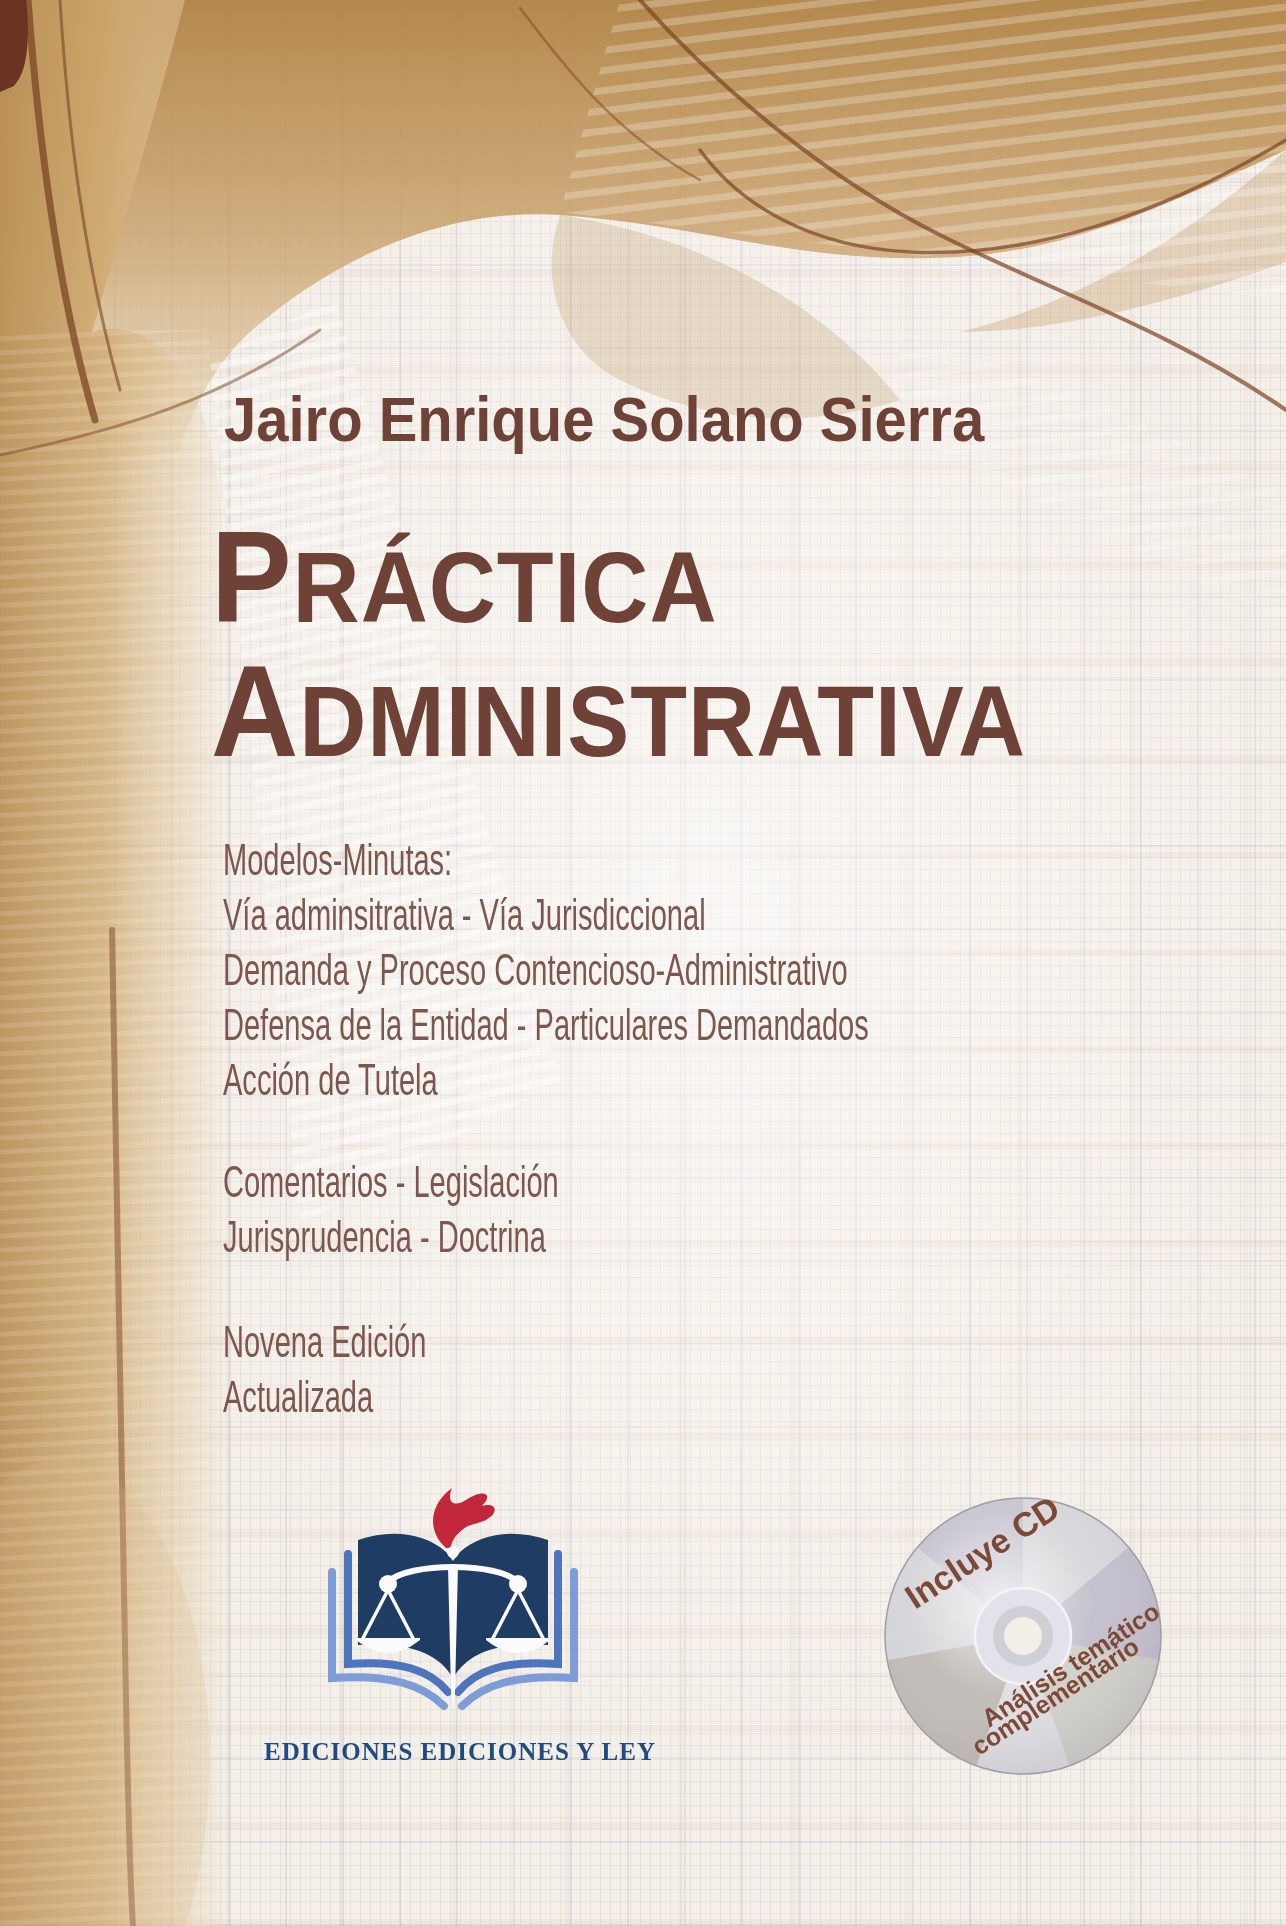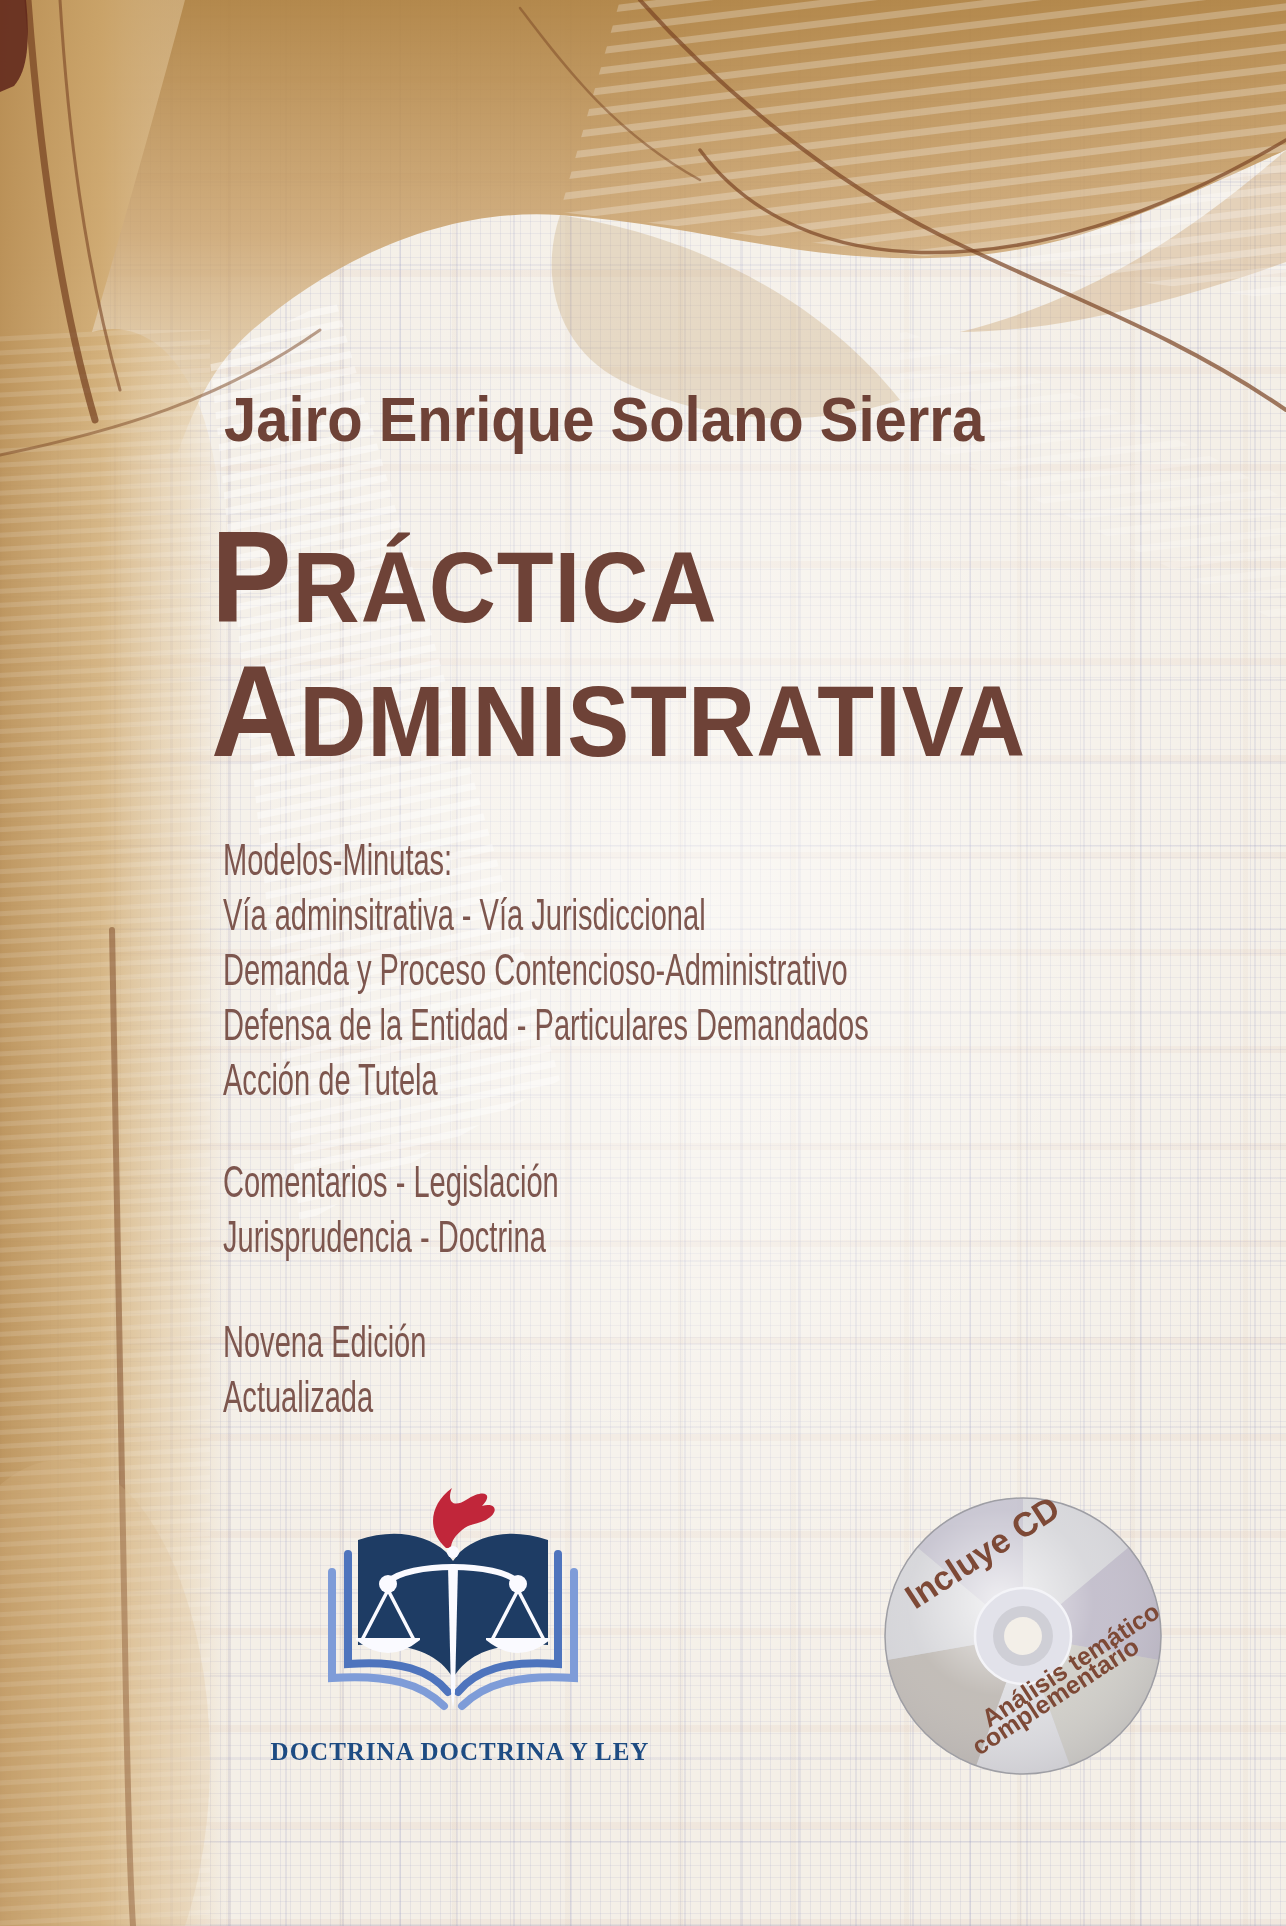--- a/index.html
+++ b/index.html
@@ -167,21 +167,21 @@
         </g>
 
         <g stroke="#fafaff" stroke-width="3.5" fill="none">
           <path d="M70,108 L44,158 M70,108 L96,158"></path>
           <path d="M200,108 L174,158 M200,108 L226,158"></path>
           <path d="M38,156 L102,156 L102,158 Q70,184 38,158 Z" fill="#fafaff" stroke="none"></path>
           <path d="M168,156 L232,156 L232,158 Q200,184 168,158 Z" fill="#fafaff" stroke="none"></path>
         </g>
       </svg>
     </div>
-    <div class="publisher-name">DOCTRINA DOCTRINA Y LEY</div>
+    <div class="publisher-name">EDICIONES EDICIONES Y LEY</div>
 
     <div class="cd-wrap">
       <svg viewBox="0 0 282 286" width="282" height="286" aria-hidden="true">
         <defs>
           <radialGradient id="cdSheen" cx=".42" cy=".38" r=".75">
             <stop offset="0" stop-color="#ffffff" stop-opacity=".75"></stop>
             <stop offset=".45" stop-color="#ffffff" stop-opacity=".12"></stop>
             <stop offset="1" stop-color="#8e8a94" stop-opacity=".35"></stop>
           </radialGradient>
         </defs>

